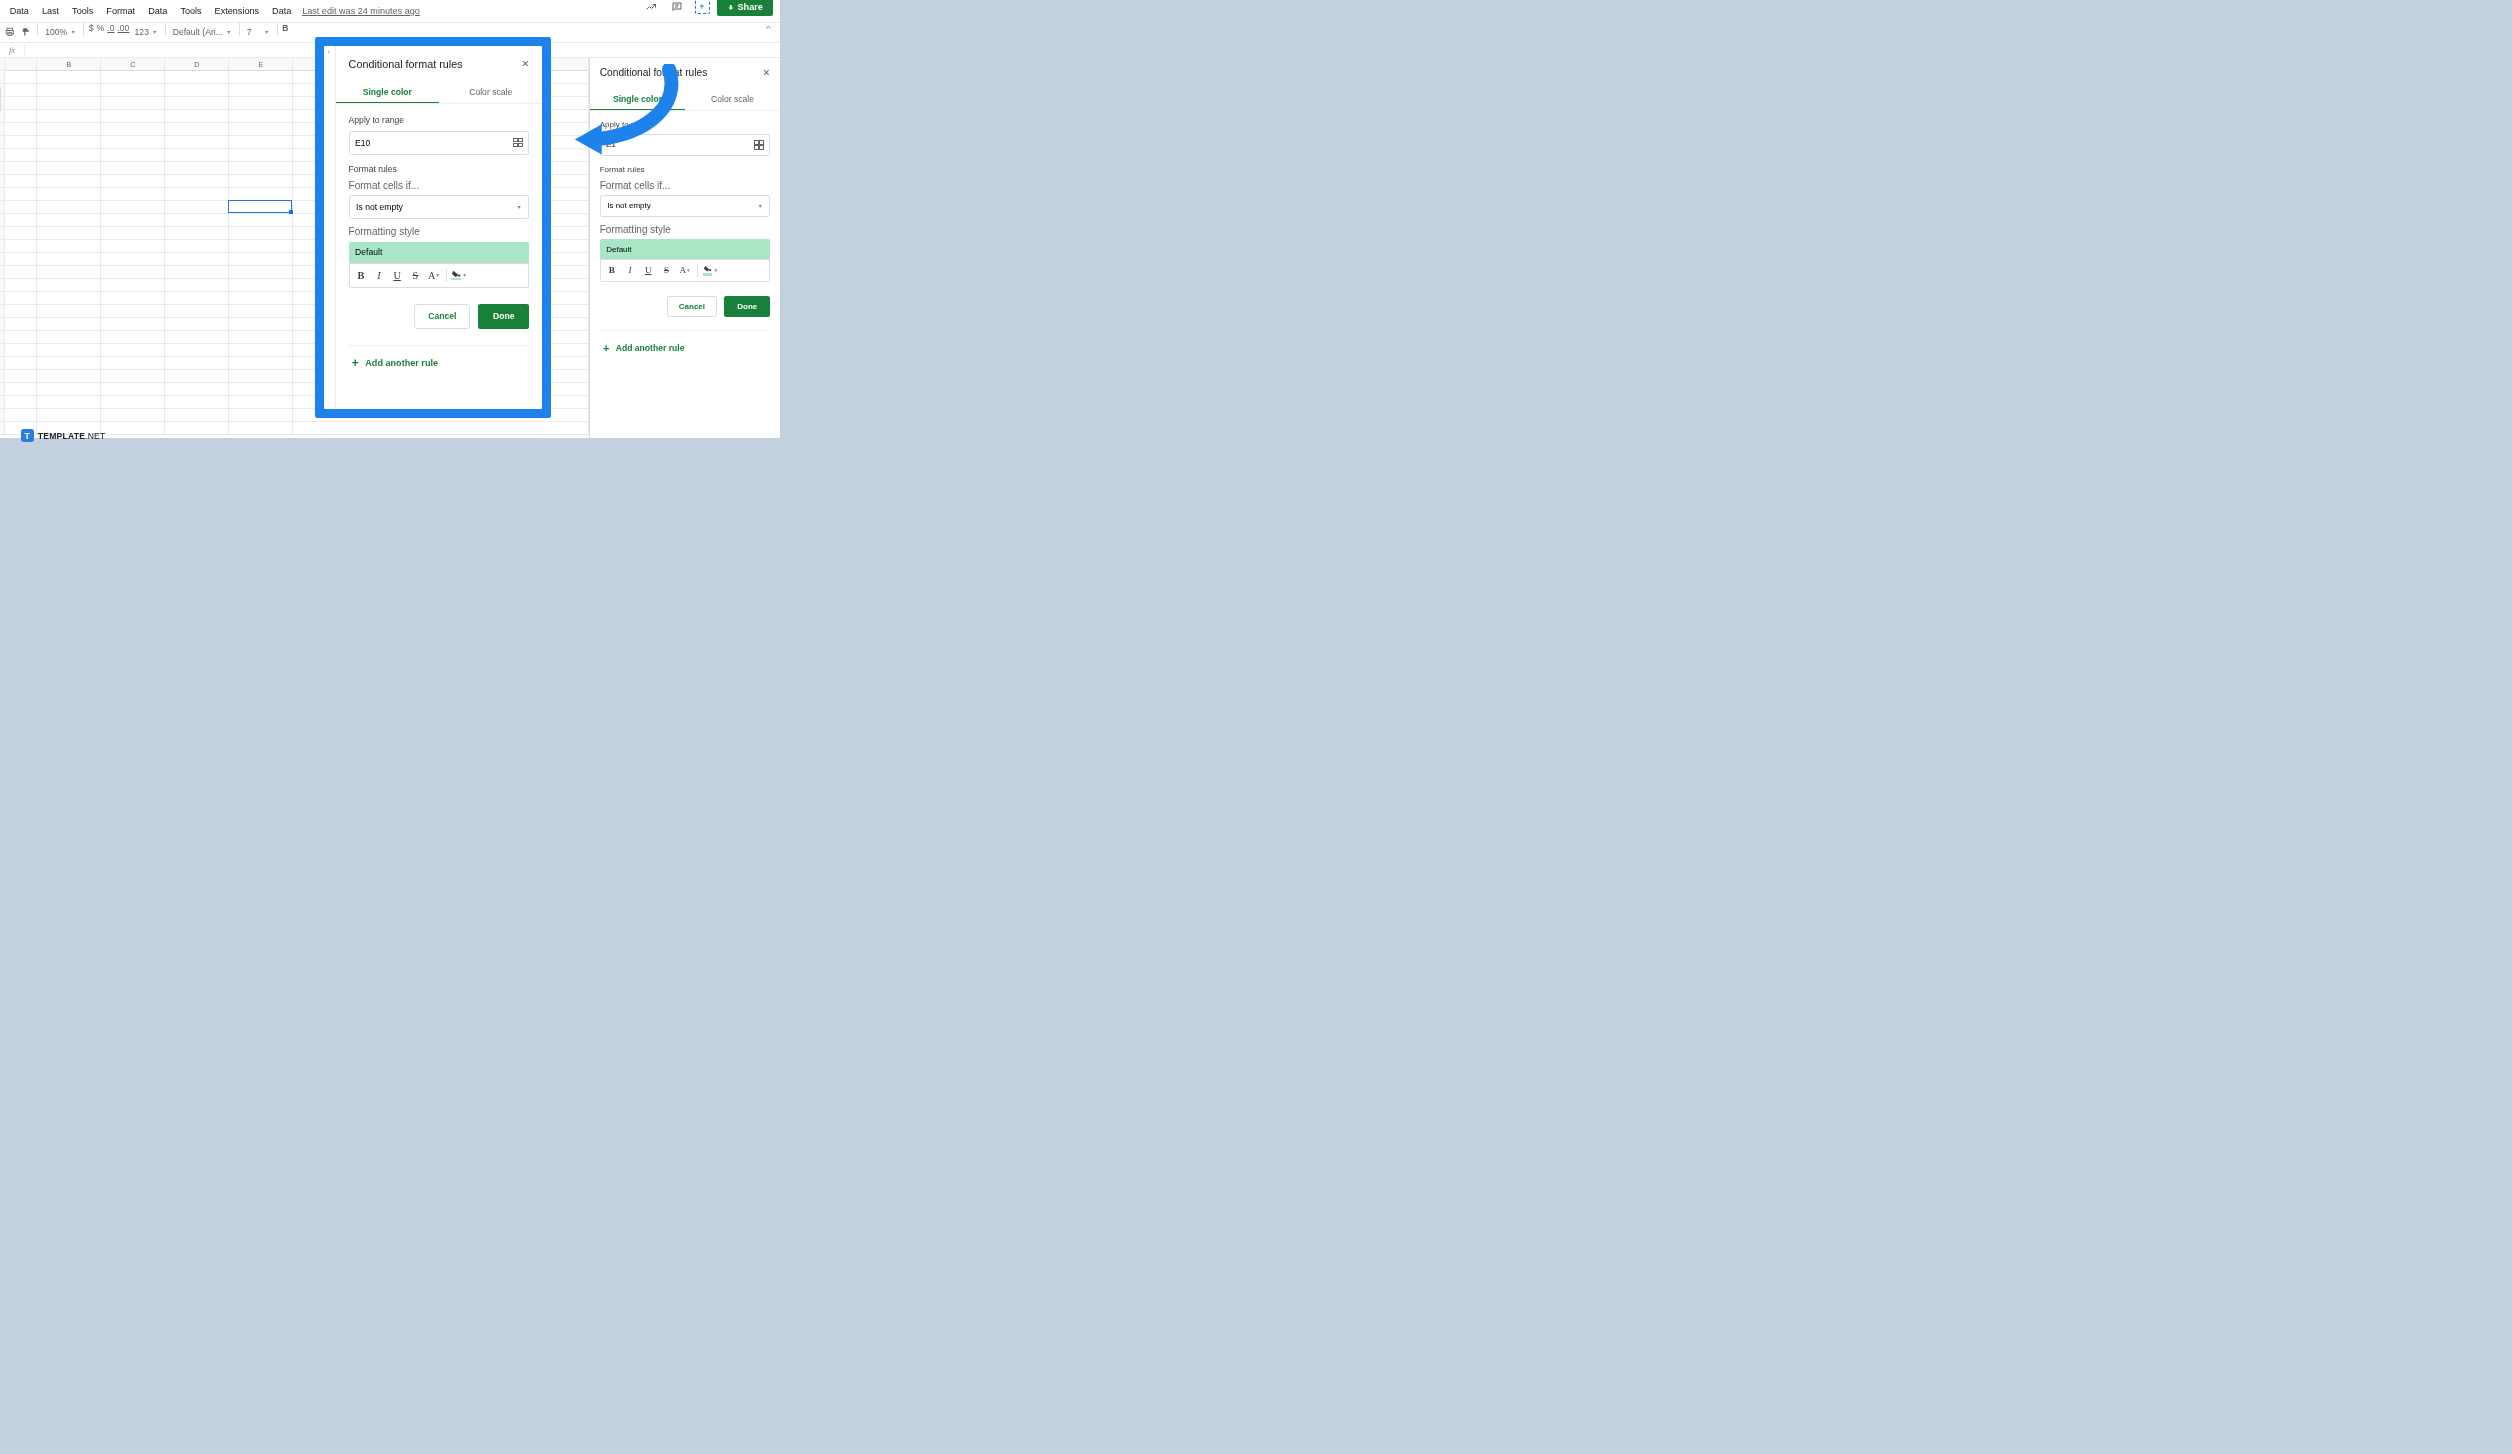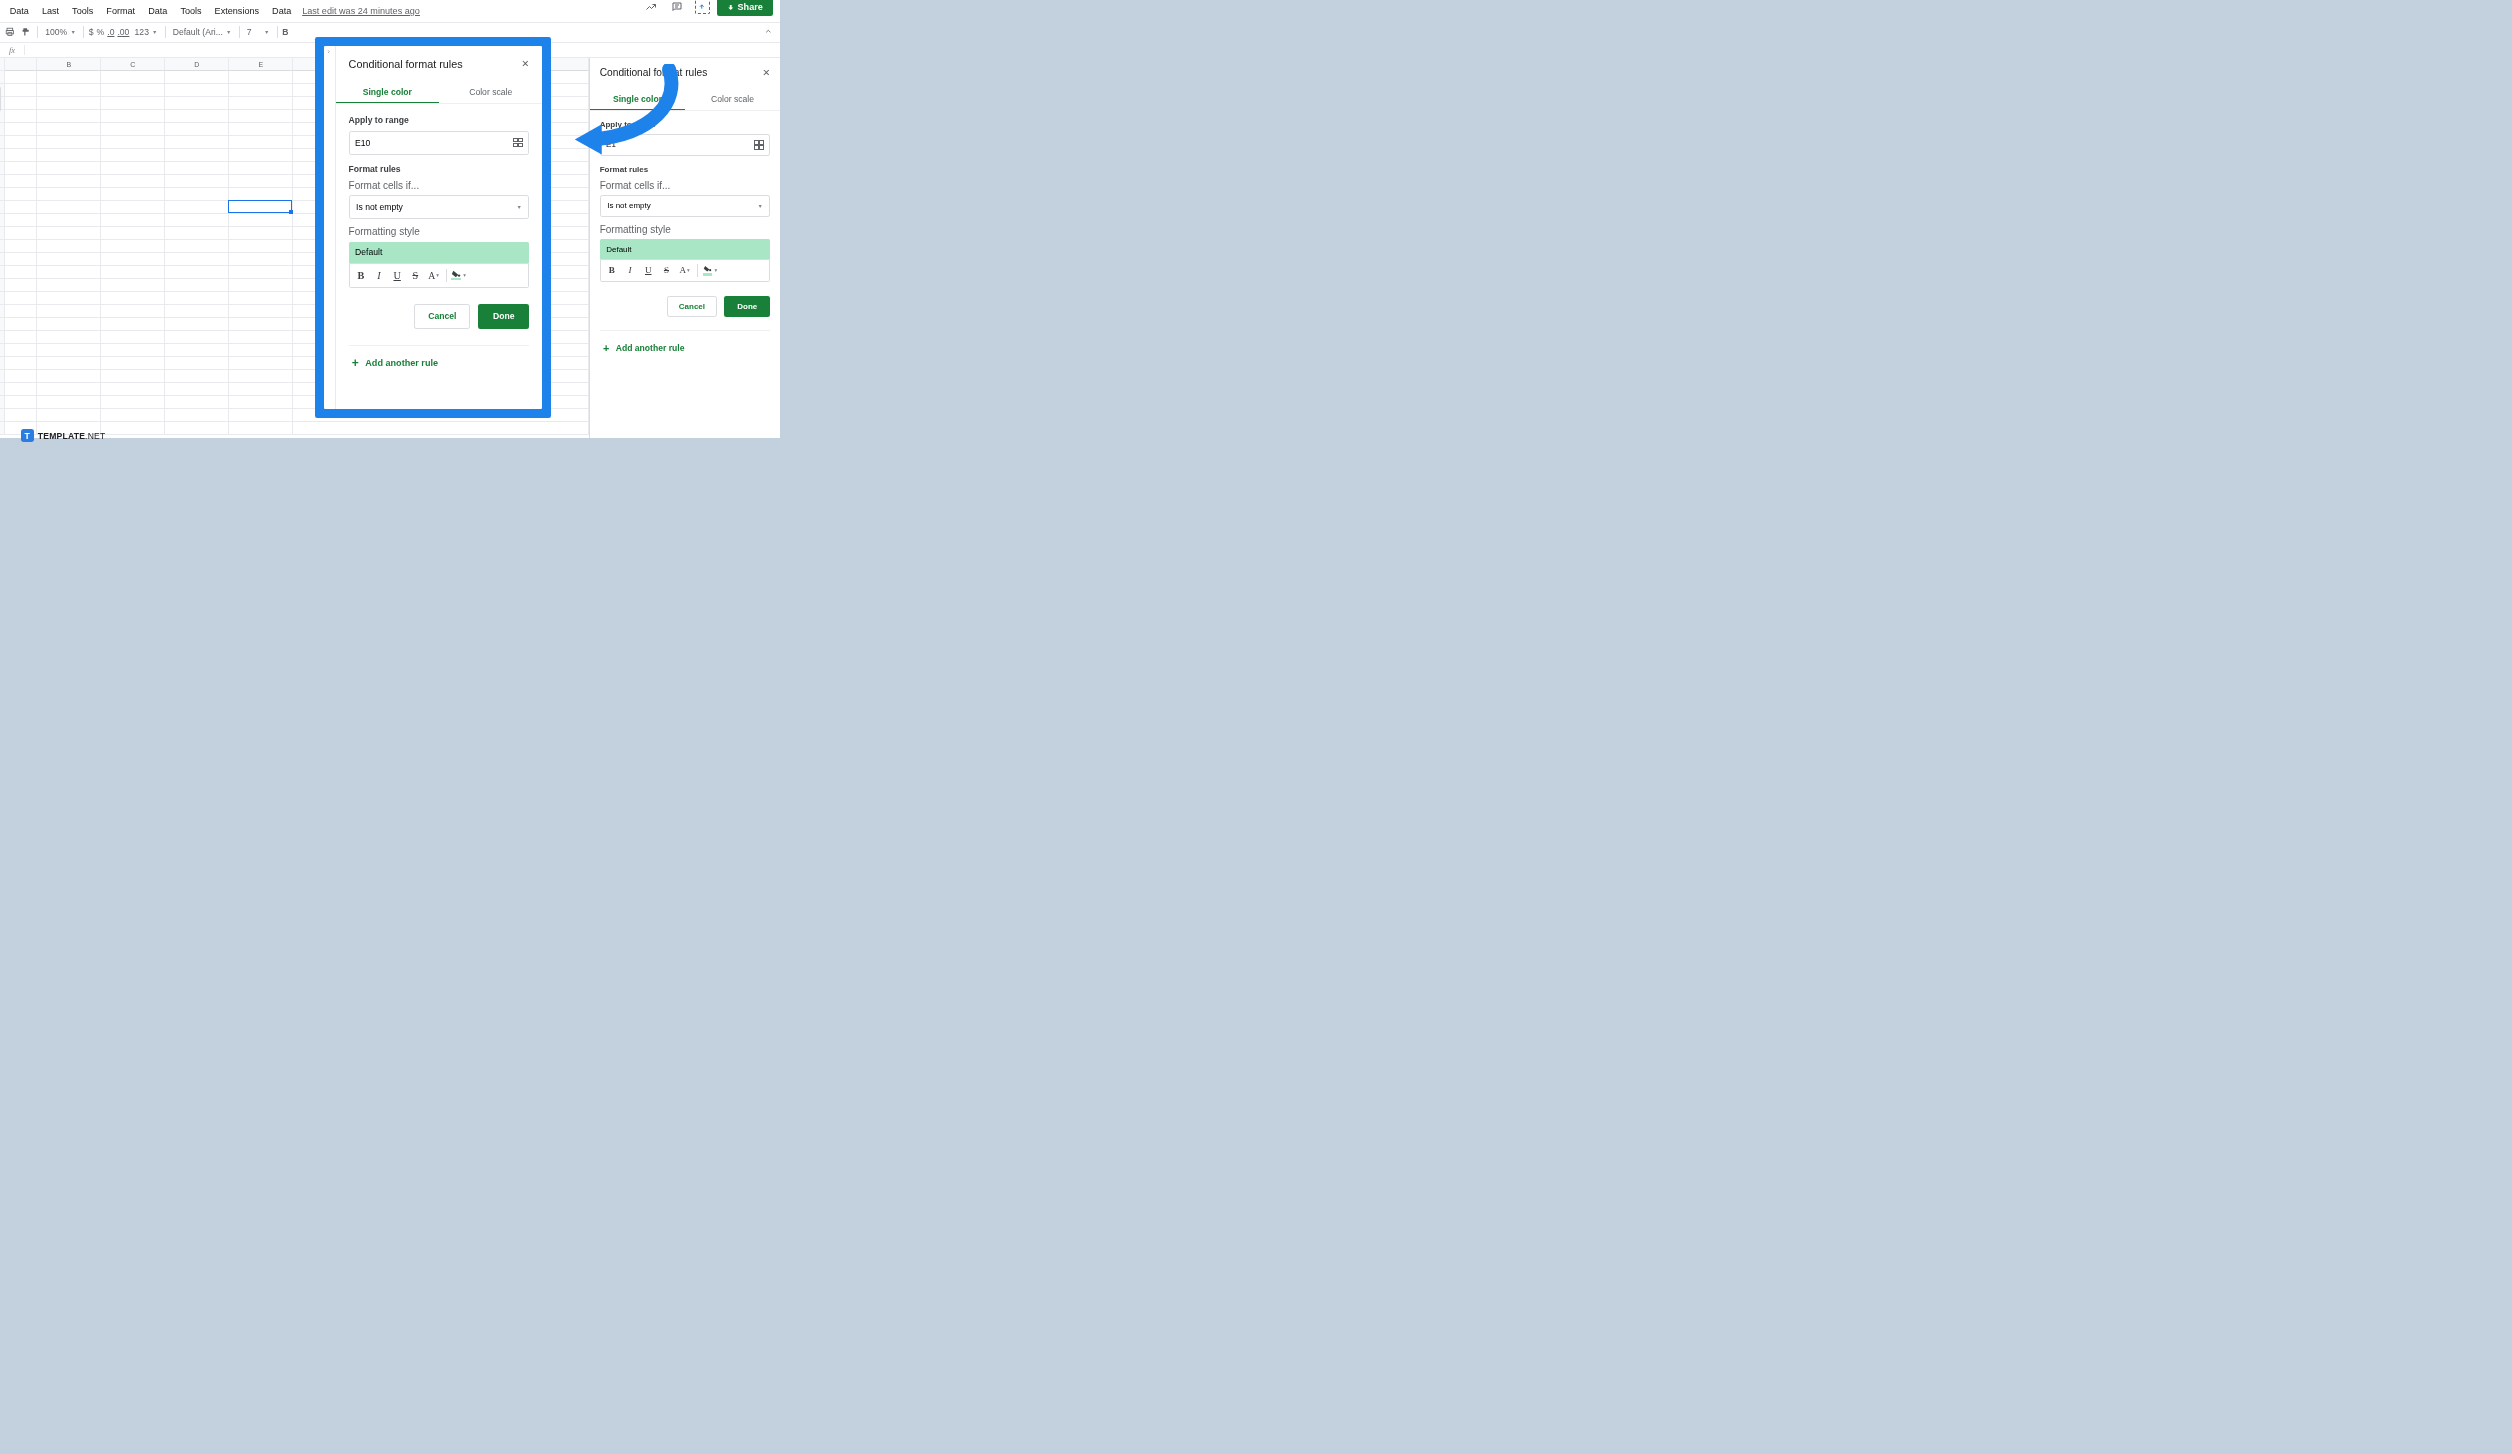--- a/index.html
+++ b/index.html
@@ -9,21 +9,21 @@
 
 .menubar { display: flex; align-items: center; height: 21.5px; padding: 0 9.7px; gap: 13px; font-size: 9.1px; color: #202124; }
 .menubar .menu-item { cursor: pointer; }
 .last-edit { color: #5f6368; text-decoration: underline; margin-left: -2.2px; }
 .menubar-right { position: absolute; right: 7.5px; top: -3.2px; display: flex; gap: 7.5px; align-items: center; }
 .icon-btn { width: 19.4px; height: 19.4px; display: flex; align-items: center; justify-content: center; color: #5f6368; }
 .share-btn { background: #188038; color: #fff; padding: 4.3px 9.7px; border-radius: 2.2px; font-weight: 600; display: flex; align-items: center; gap: 3.2px; }
 .add-box { width: 15px; height: 15px; border: 0.9px dashed #1a73e8; border-radius: 1.6px; display:flex; align-items:center; justify-content:center; color:#1a73e8; }
 
 
-.toolbar { display: flex; align-items: center; height: 21.5px; padding: 0 3.2px; gap: 3px; border-top: 0.5px solid #e8eaed; border-bottom: 0.5px solid #e8eaed; color: #5f6368; font-size: 8.6px; }
+.toolbar { display: flex; height: 21.5px; padding: 0 3.2px; gap: 3px; border-top: 0.5px solid #e8eaed; border-bottom: 0.5px solid #e8eaed; color: #5f6368; font-size: 8.6px; }
 .tool-sep { width: 0.5px; height: 12px; background: #dadce0; margin: 0 2.2px; }
 .tool-drop { display: flex; align-items: center; gap: 3.2px; padding: 0 2.2px; }
 .caret { font-size: 5.4px; color: #80868b; }
 .toolbar-right-collapse { margin-left: auto; padding-right: 4.3px; }
 
 
 .formula-bar { display: flex; align-items: center; height: 15px; border-bottom: 0.5px solid #e8eaed; }
 .fx { width: 25px; color: #80868b; font-style: italic; text-align: center; border-right: 0.5px solid #e8eaed; font-family: serif; }
 
 
@@ -41,21 +41,21 @@
 
 
 .side-panel { width: 191px; border-left: 0.5px solid #dadce0; display: flex; flex-direction: column; background: #fff; }
 .panel-header { display: flex; align-items: center; justify-content: space-between; padding: 8.6px 9.7px 0 9.7px; }
 .panel-title { font-size: 10.2px; color: #202124; font-weight: 500; }
 .close-x { font-size: 9.7px; color: #5f6368; cursor: pointer; }
 .tabs { display: flex; margin-top: 10.8px; }
 .tab { flex: 1; text-align: center; padding: 5.4px 0; font-size: 8.6px; color: #5f6368; cursor: pointer; }
 .tab.active { color: #188038; font-weight: 600; border-bottom: 1.6px solid #188038; }
 .panel-body { padding: 8.6px 9.7px; flex: 1; overflow: auto; border-top: 0.5px solid #efefef;}
-.section-label { font-size: 8px; color: #3c4043; font-weight: 700; margin-bottom: 5.4px; }
+.section-label { font-size: 8px; color: #3c4043; font-weight: 400; margin-bottom: 5.4px; }
 .sub-label { font-size: 10px; color: #5f6368; margin: 3.2px 0 4.3px; }
 .range-input-row { display: flex; border: 0.5px solid #dadce0; border-radius: 2.2px; height: 21.5px; align-items: center; padding: 0 5.4px; margin-bottom: 9.7px; }
 .range-input-row input { border: none; flex: 1; font-size: 8px; outline: none; }
 .grid-icon { width: 9.7px; height: 9.7px; display: grid; grid-template-columns: 1fr 1fr; grid-template-rows: 1fr 1fr; gap: 0.5px; }
 .grid-icon span { border: 0.6px solid #5f6368; }
 .select-row { display: flex; border: 0.5px solid #dadce0; border-radius: 2.2px; height: 21.5px; align-items: center; padding: 0 6.5px; justify-content: space-between; font-size: 8px; margin-bottom: 7.5px;}
 .style-preview { background: #a8e6c6; padding: 5.4px 6.5px; font-size: 8px; border-radius: 1.6px 1.6px 0 0; }
 .style-toolbar { display: flex; border: 0.5px solid #dadce0; border-radius: 0 0 1.6px 1.6px; height: 22.6px; align-items: center; gap: 2.2px; padding: 0 3.2px; }
 .style-toolbar .sbtn { width: 16px; height: 16px; display: flex; align-items: center; justify-content: center; font-family: 'Times New Roman', serif; font-size: 9.1px; color: #3c4043; }
 .style-toolbar .sep { width: 0.5px; height: 13px; background: #dadce0; margin: 0 2.2px; }

